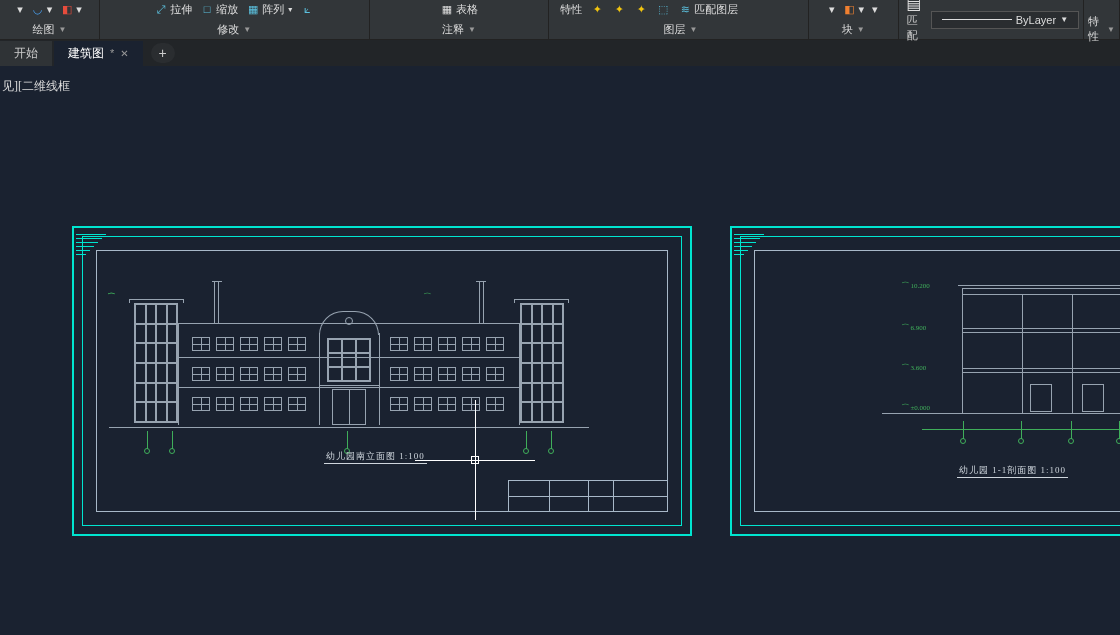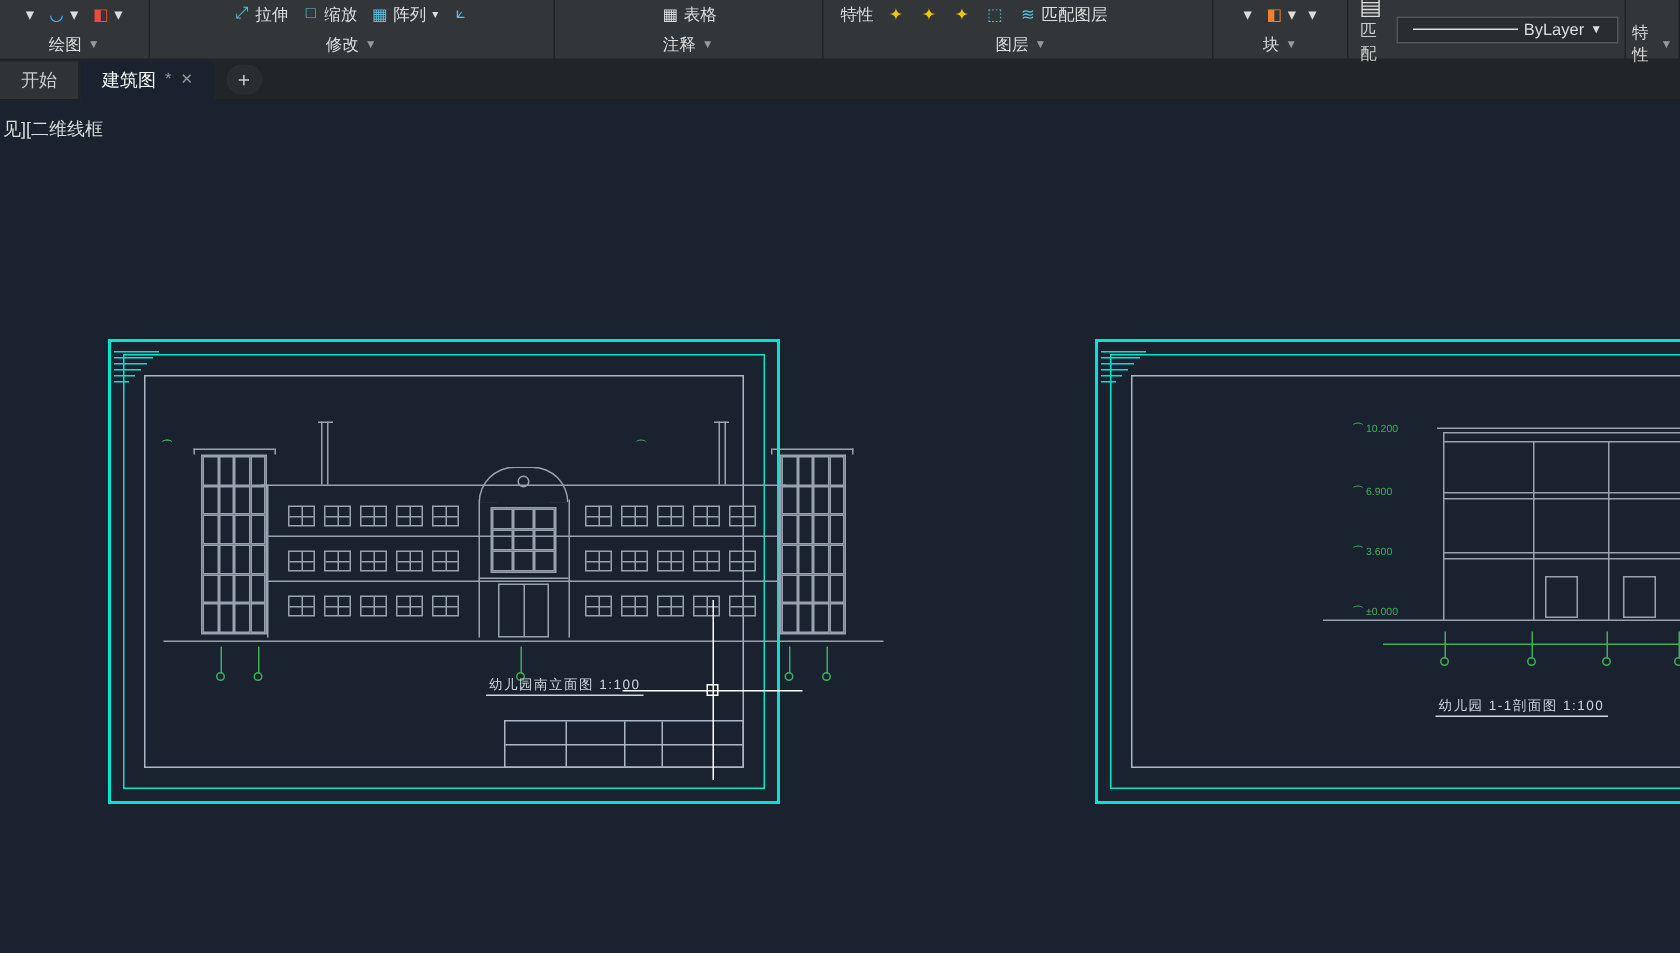--- a/index.html
+++ b/index.html
@@ -13,21 +13,21 @@
   .panel-label { font-size: 11px; color: #ddd; height: 20px; display: flex; align-items: center; gap: 4px; margin-top: auto; }
   .panel-label .dd { font-size: 8px; color: #999; }
   
   .tabbar { height: 26px; background: #222528; display: flex; align-items: center; }
   .tab { padding: 4px 14px; font-size: 12px; color: #ccc; background: #2f3336; margin-right: 2px; display: flex; align-items: center; gap: 6px; cursor: pointer; }
   .tab.active { background: #1a2230; color: #fff; }
   .tab .close { font-size: 10px; color: #999; }
   .tab .dirty { color: #999; font-size: 11px; }
   .newtab { width: 24px; text-align: center; color: #ccc; cursor: pointer; font-size: 14px; background: #2a2d30; border-radius: 12px; margin-left: 6px; padding: 2px 4px;}
   
-  .viewport { position: absolute; top: 66px; left: 0; right: 0; bottom: 0; background: #1a2230; }
+  .viewport { position: absolute; top: 66px; left: 0; right: 0; bottom: 0; background: #1a2230; font-family: Liberation Serif, serif; }
   .view-label { position: absolute; top: 12px; left: 2px; font-size: 12px; color: #ddd; }
   
   .dwg-frame { position: absolute; border: 2px solid #00e5d0; }
   .dwg-frame .f2 { position:absolute; inset: 8px 8px 8px 8px; border: 1px solid #00e5d0; }
   .dwg-frame .f3 { position:absolute; top: 22px; left: 22px; right: 22px; bottom: 22px; border: 1px solid #a8b8c8; }
   .dwg-frame .corner { position:absolute; top:2px; left:2px; width:30px; height:30px; }
   .dwg-frame .corner span { position:absolute; background:#00e5d0; height:1px; left:0;}
   .titleblock { position:absolute; bottom:22px; right:22px; height:32px; width:160px; border:1px solid #a8b8c8; }
   .titleblock .cell{ position:absolute; border-left:1px solid #a8b8c8; top:0;bottom:0;}
   .titleblock .row2{ position:absolute; left:0;right:0;top:50%;border-top:1px solid #a8b8c8;}
@@ -183,21 +183,21 @@
     <span>建筑图</span>
       <span class="dirty">*</span>
     <span class="close">✕</span>
   </div>
   <div class="newtab">+</div>
 </div>
 
 <div class="viewport">
   <div class="view-label">见][二维线框</div>
 
-  <div class="dwg-frame" style="left:72px; top:160px; width:448px; height:310px">
+  <div class="dwg-frame" style="left:72px; top:160px; width:620px; height:310px">
     <div class="f2"></div>
     <div class="f3"></div>
     <div class="corner">
       <span style="width:30px;top:4px"></span>
         <span style="width:26px;top:8px"></span>
         <span style="width:22px;top:12px"></span>
       <span style="width:18px;top:16px"></span>
         <span style="width:14px;top:20px"></span>
         <span style="width:10px;top:24px"></span>
     </div>

